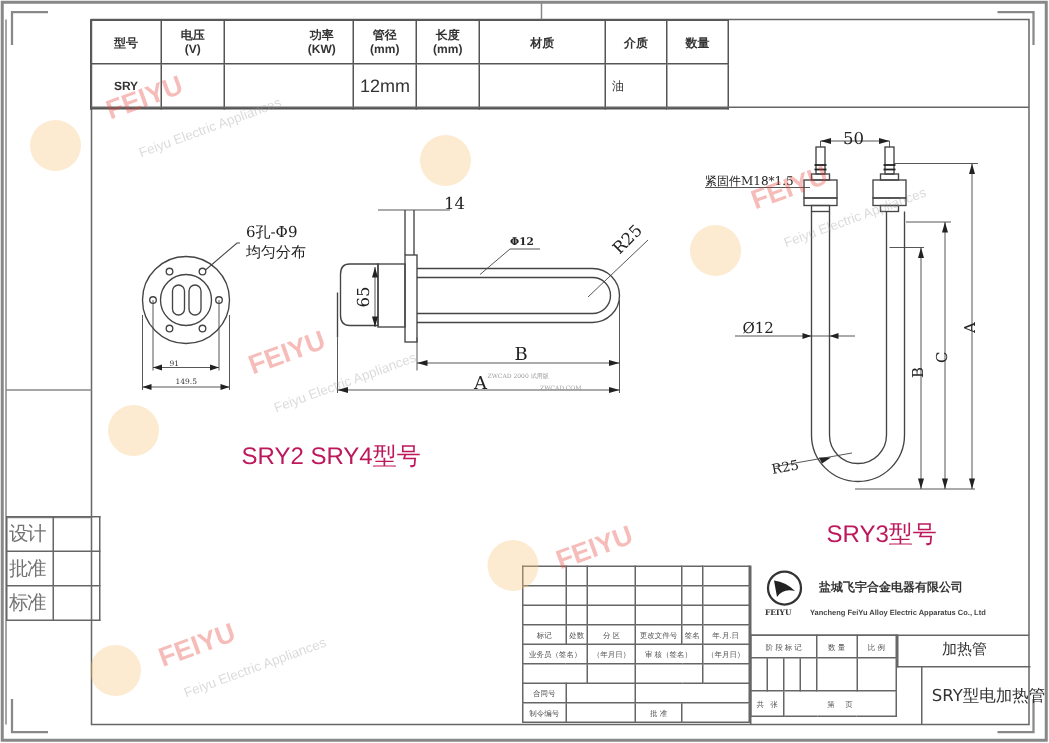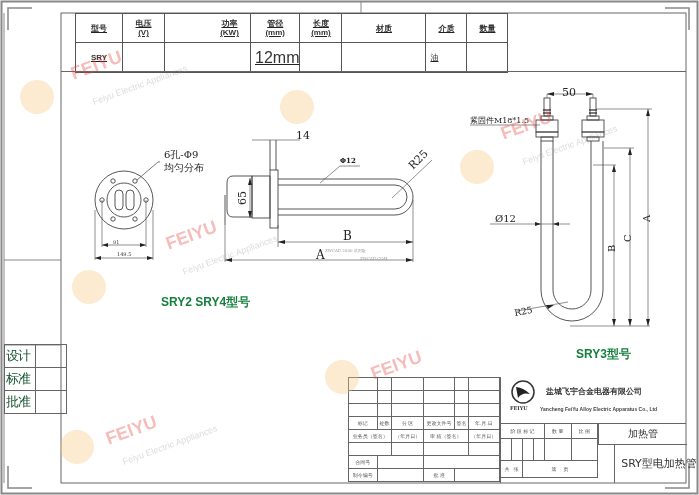--- a/index.html
+++ b/index.html
@@ -1,26 +1,26 @@
 <!DOCTYPE html>
 <html><head>
 <meta charset="utf-8">
 <style>
   html, body { margin:0; padding:0; background:#ffffff; }
   body { width:699px; height:495px; position:relative; overflow:hidden; font-family:"Liberation Sans", sans-serif; color:#222; }
   .abs { position:absolute; }
   svg text { font-family:"DejaVu Serif", serif; }
-  .spec-table { position:absolute; left:75px; top:13px; border-collapse:collapse; font-size:8px;text-decoration:underline; }
+  .spec-table { position:absolute; left:60px; top:13px; border-collapse:collapse; font-size:8px; }
   .spec-table td { border:1px solid #555; text-align:center; vertical-align:middle; padding:0; line-height:9px; font-weight:bold; color:#333; }
   .spec-table tr.head td { height:28px; }
   .spec-table tr.row td { height:29px; }
-  .spec-table td.val { font-weight:normal; font-family:"Liberation Sans", sans-serif; font-size:16px; text-align:left; padding-left:4px; }
-  .label { position:absolute; font-weight:bold; font-size:12px; color:#15803d; white-space:nowrap; }
+  .spec-table td.val { font-weight:normal; font-family:"Liberation Sans", sans-serif; font-size:12px; text-align:left; padding-left:4px; }
+  .label { position:absolute; font-weight:normal; font-size:16px; color:#be185d; white-space:nowrap; }
   .sign-table { position:absolute; left:4px; top:344px; border-collapse:collapse; }
-  .sign-table td { border:1px solid #666; height:22px; font-family:"DejaVu Sans", sans-serif; font-size:13px; color:#14532d; padding:0 1px; }
+  .sign-table td { border:1px solid #666; height:22px; font-family:"DejaVu Sans", sans-serif; font-size:13px; color:#737373; padding:0 1px; }
   .sign-table td.lbl { width:28px; letter-spacing:-1px; }
   .sign-table td.blank { width:28px; }
   .tb { position:absolute; border-collapse:collapse; font-size:5px; color:#555; }
   .tb td { border:1px solid #666; padding:0; text-align:center; white-space:nowrap; }
   .company { position:absolute; left:500px; top:374px; width:186px; height:48px; }
   .company .cn { position:absolute; left:46px; top:12px; font-size:8px; font-weight:bold; color:#333; font-family:"DejaVu Sans", sans-serif; }
   .company .en { position:absolute; left:40px; top:32px; font-size:5px; font-weight:bold; color:#444; }
   .wm { position:absolute; pointer-events:none; opacity:0.35; }
 </style>
 </head>
@@ -200,34 +200,34 @@
     <td></td>
     <td></td>
     <td class="val" style="font-family:'DejaVu Sans',sans-serif;font-size:8px;">油</td>
     <td></td>
   </tr>
 </tbody>
   </table>
 <div class="abs" style="left:61px;top:71px;width:625px;border-top:1px solid #666;"></div>
 
 <div class="label" style="left:161px;top:294px;">SRY2 SRY4型号</div>
-<div class="label" style="left:576px;top:346px;">SRY3型号</div>
+<div class="label" style="left:551px;top:346px;">SRY3型号</div>
 
 <table class="sign-table">
   <tbody>
       <tr>
         <td class="lbl">设计</td>
         <td class="blank"></td>
       </tr>
   <tr>
+        <td class="lbl">批准</td>
+        <td class="blank"></td>
+      </tr>
+  <tr>
         <td class="lbl">标准</td>
-        <td class="blank"></td>
-      </tr>
-  <tr>
-        <td class="lbl">批准</td>
         <td class="blank"></td>
       </tr>
 </tbody>
   </table>
 
 <table class="tb" style="left:348px;top:377px;width:152px;">
   <tbody>
       <tr style="height:13px;">
         <td></td>
         <td></td>

